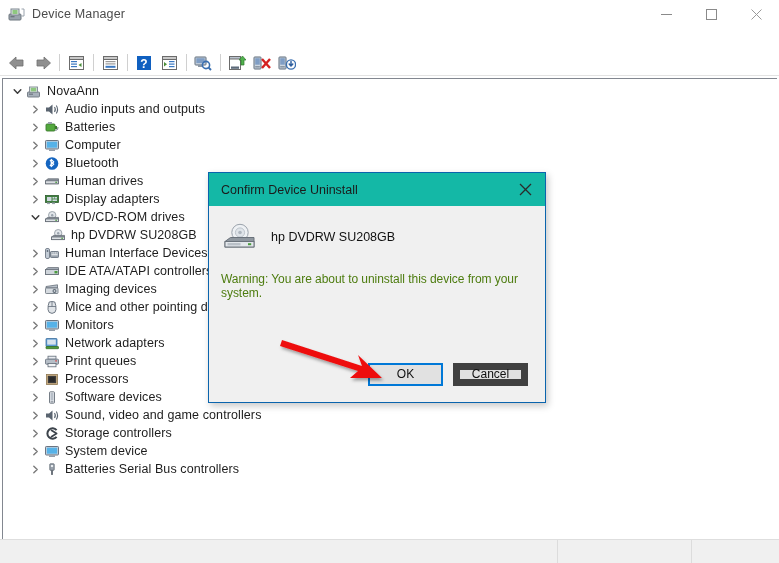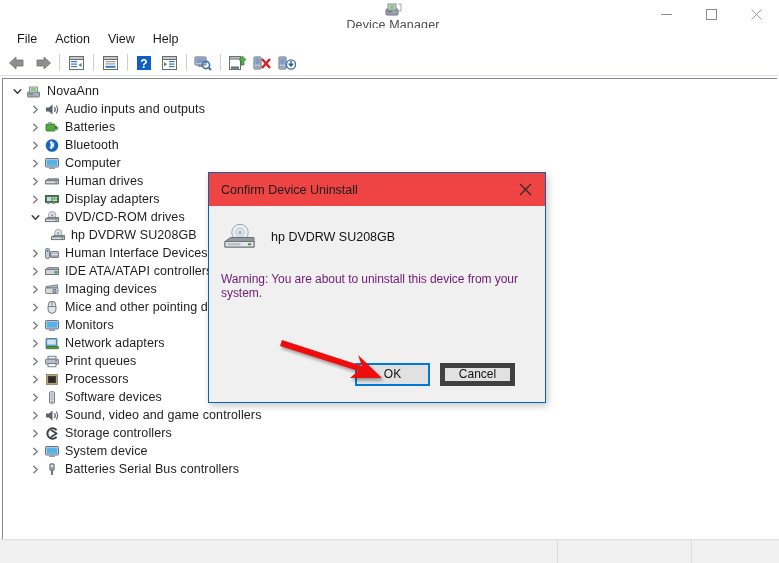--- a/index.html
+++ b/index.html
@@ -22,21 +22,20 @@
   }
 
   
   .titlebar {
     position: absolute;
     left: 0; top: 0;
     width: 779px; height: 28px;
     background: #ffffff;
     display: flex;
     align-items: center;
-    flex-direction: column;
   }
   .title-icon {
     margin-left: 7px;
     width: 18px; height: 18px;
     display: block;
   }
   .title-text {
     margin-left: 7px;
     font-size: 12.5px;
     color: #4c4c4c;
@@ -169,21 +168,21 @@
     position: absolute;
     left: 208px; top: 172px;
     width: 338px; height: 231px;
     background: #f0f0f0;
     border: 1px solid #0a64ad;
     box-sizing: border-box;
     box-shadow: 2px 3px 7px rgba(0,0,0,.22);
   }
   .dlg-title {
     height: 33px;
-    background: #ef4444;
+    background: #14b8a6;
     display: flex;
     align-items: center;
     position: relative;
   }
   .dlg-title-text {
     margin-left: 12px;
     font-size: 12.5px;
     color: #1b1b1b;
   }
   .dlg-close {
@@ -214,40 +213,40 @@
   }
   .dlg-devicon svg { display: block; }
   .dlg-devname {
     margin-left: 12px;
     font-size: 12.5px;
     color: #111111;
   }
   .dlg-warn {
     padding: 18px 0 0 12px;
     font-size: 12px;
-    color: #701a75;
+    color: #4d7c0f;
     letter-spacing: -.05px;
   }
   .dlg-buttons {
     position: absolute;
-    left: 0; bottom: 0;
+    left: 13px; bottom: 0;
     width: 100%;
     height: 56px;
     display: flex;
     align-items: center;
     justify-content: flex-end;
     padding-right: 30px;
     box-sizing: border-box;
   }
   .dbtn {
     font-family: "Liberation Sans", sans-serif;
     font-size: 12px;
     color: #111111;
     background: #e1e1e1;
-    border: 5px solid #404040;
+    border: 7px solid #404040;
     width: 75px;
     height: 23px;
     box-sizing: border-box;
     display: flex;
     align-items: center;
     justify-content: center;
     cursor: default;
   }
   .dbtn.primary {
     border: 2px solid #0078d7;
@@ -292,26 +291,20 @@
       </div>
       <div class="win-btn">
         <svg width="11" height="11" viewBox="0 0 11 11">
           <line x1="0.5" y1="0.5" x2="10.5" y2="10.5" stroke="#9a9a9a" stroke-width="1"></line>
           <line x1="10.5" y1="0.5" x2="0.5" y2="10.5" stroke="#9a9a9a" stroke-width="1"></line>
         </svg>
       </div>
     </div>
   </div>
 
-  <div class="menubar">
-    <div class="menu-item">File</div>
-    <div class="menu-item">Action</div>
-    <div class="menu-item">View</div>
-    <div class="menu-item">Help</div>
-  </div>
 
   <div class="toolbar">
 
     <div class="tb-btn">
       <svg width="19" height="16" viewBox="0 0 19 16">
         <path d="M8 2 L1.5 8 L8 14 L8 11 L15 11 L15 5 L8 5 Z" fill="#8f8f8f" stroke="#6f6f6f" stroke-width="0.8" stroke-linejoin="round"></path>
       </svg>
     </div>
     <div class="tb-btn">
       <svg width="19" height="16" viewBox="0 0 19 16">
@@ -463,41 +456,41 @@
       </div>
 
       <div class="tnode lvl1">
         <span class="twist">
           <svg width="9" height="9" viewBox="0 0 9 9">
               <path d="M2.8 1.2 L6.2 4.5 L2.8 7.8" fill="none" stroke="#7a7a7a" stroke-width="1.4" stroke-linecap="round" stroke-linejoin="round"></path>
             </svg>
         </span>
         <span class="ticon">
           <svg width="16" height="15" viewBox="0 0 16 15">
-            <circle cx="8" cy="7.5" r="6.3" fill="#1565c0"></circle>
-            <path d="M6.2 4.6 L9.8 8.2 L7.2 10.6 L7.2 3.4 L9.8 5.9 L6.2 9.5" fill="none" stroke="#ffffff" stroke-width="1.15" stroke-linejoin="round" stroke-linecap="round"></path>
-          </svg>
-        </span>
-        <span class="tlabel">Bluetooth</span>
-      </div>
-
-      <div class="tnode lvl1">
-        <span class="twist">
-          <svg width="9" height="9" viewBox="0 0 9 9">
-              <path d="M2.8 1.2 L6.2 4.5 L2.8 7.8" fill="none" stroke="#7a7a7a" stroke-width="1.4" stroke-linecap="round" stroke-linejoin="round"></path>
-            </svg>
-        </span>
-        <span class="ticon">
-          <svg width="16" height="15" viewBox="0 0 16 15">
             <rect x="1.5" y="2.5" width="13" height="8.5" rx="0.8" fill="#c9d2dc" stroke="#5c6775" stroke-width="0.9"></rect>
             <rect x="2.8" y="3.7" width="10.4" height="6" fill="#56b2e8"></rect>
             <rect x="5" y="11.5" width="6" height="1.4" fill="#8b95a2"></rect>
           </svg>
         </span>
         <span class="tlabel">Computer</span>
+      </div>
+
+      <div class="tnode lvl1">
+        <span class="twist">
+          <svg width="9" height="9" viewBox="0 0 9 9">
+              <path d="M2.8 1.2 L6.2 4.5 L2.8 7.8" fill="none" stroke="#7a7a7a" stroke-width="1.4" stroke-linecap="round" stroke-linejoin="round"></path>
+            </svg>
+        </span>
+        <span class="ticon">
+          <svg width="16" height="15" viewBox="0 0 16 15">
+            <circle cx="8" cy="7.5" r="6.3" fill="#1565c0"></circle>
+            <path d="M6.2 4.6 L9.8 8.2 L7.2 10.6 L7.2 3.4 L9.8 5.9 L6.2 9.5" fill="none" stroke="#ffffff" stroke-width="1.15" stroke-linejoin="round" stroke-linecap="round"></path>
+          </svg>
+        </span>
+        <span class="tlabel">Bluetooth</span>
       </div>
 
       <div class="tnode lvl1">
         <span class="twist">
           <svg width="9" height="9" viewBox="0 0 9 9">
               <path d="M2.8 1.2 L6.2 4.5 L2.8 7.8" fill="none" stroke="#7a7a7a" stroke-width="1.4" stroke-linecap="round" stroke-linejoin="round"></path>
             </svg>
         </span>
         <span class="ticon">
           <svg width="16" height="15" viewBox="0 0 16 15">

